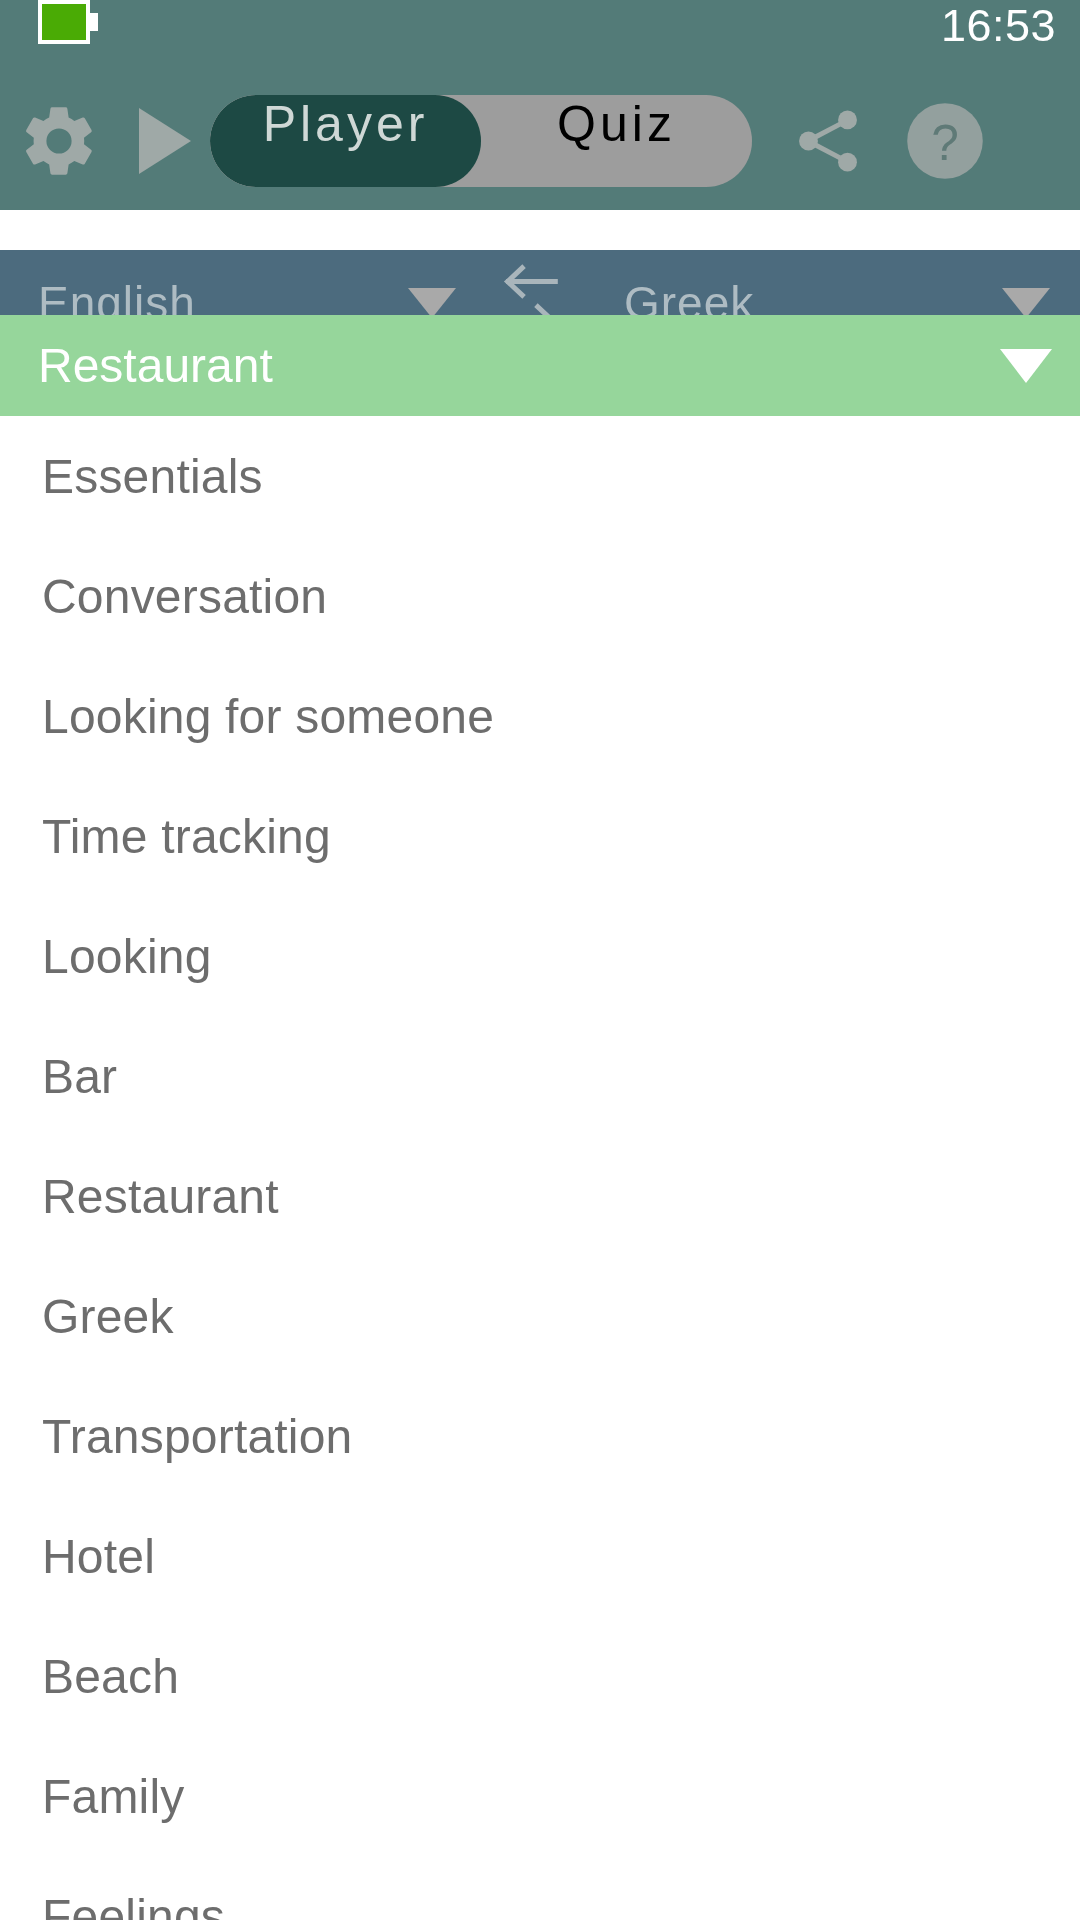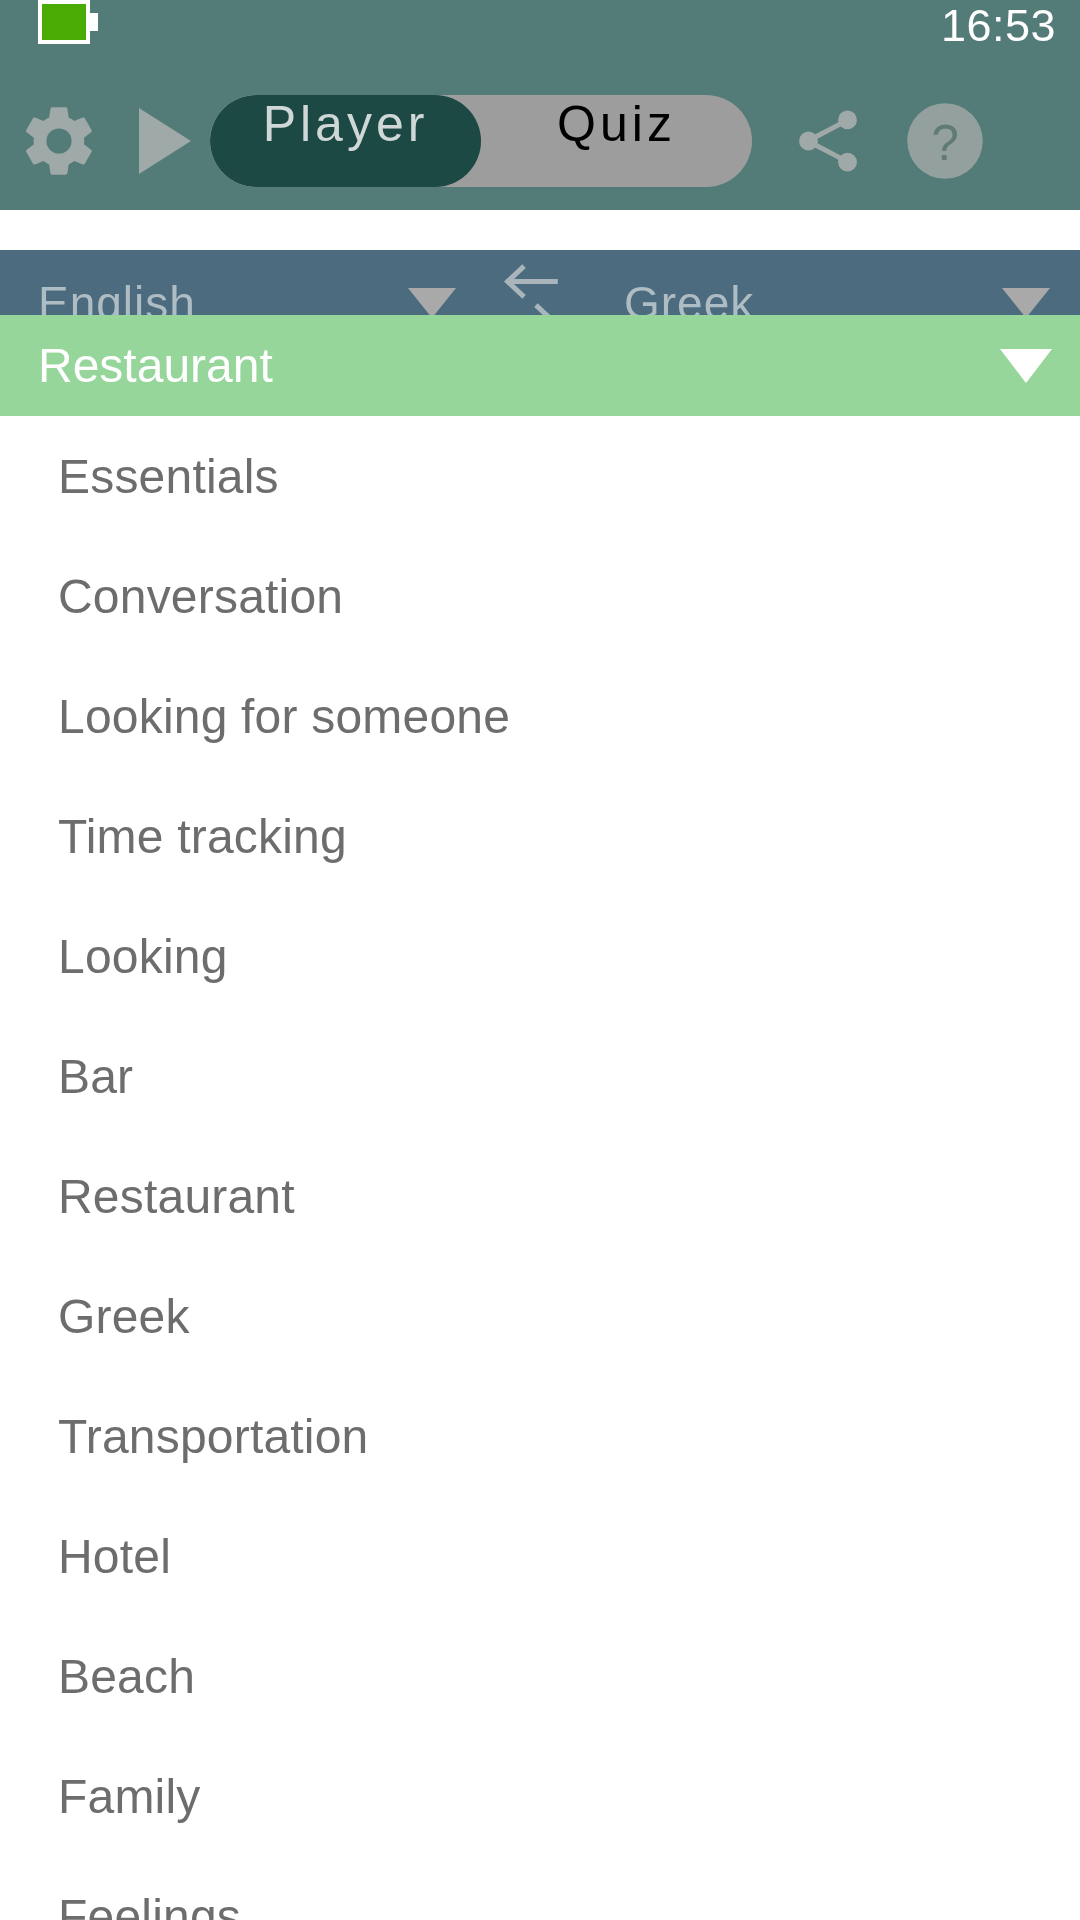--- a/index.html
+++ b/index.html
@@ -104,21 +104,21 @@
     border-top:34px solid #ffffff;
   }
 
   
   .list {
     position:absolute; top:416px; left:0; width:1080px; height:1504px;
     background:#ffffff;
   }
   .list-item {
     height:120px; display:flex; align-items:center;
-    padding-left:58px;
+    padding-left:42px;
     font-size:48px; color:#6d6d6d;
     letter-spacing:0.2px;
     white-space:nowrap;
   }
 </style>
 </head>
 <body>
 
 <div id="app">
 

